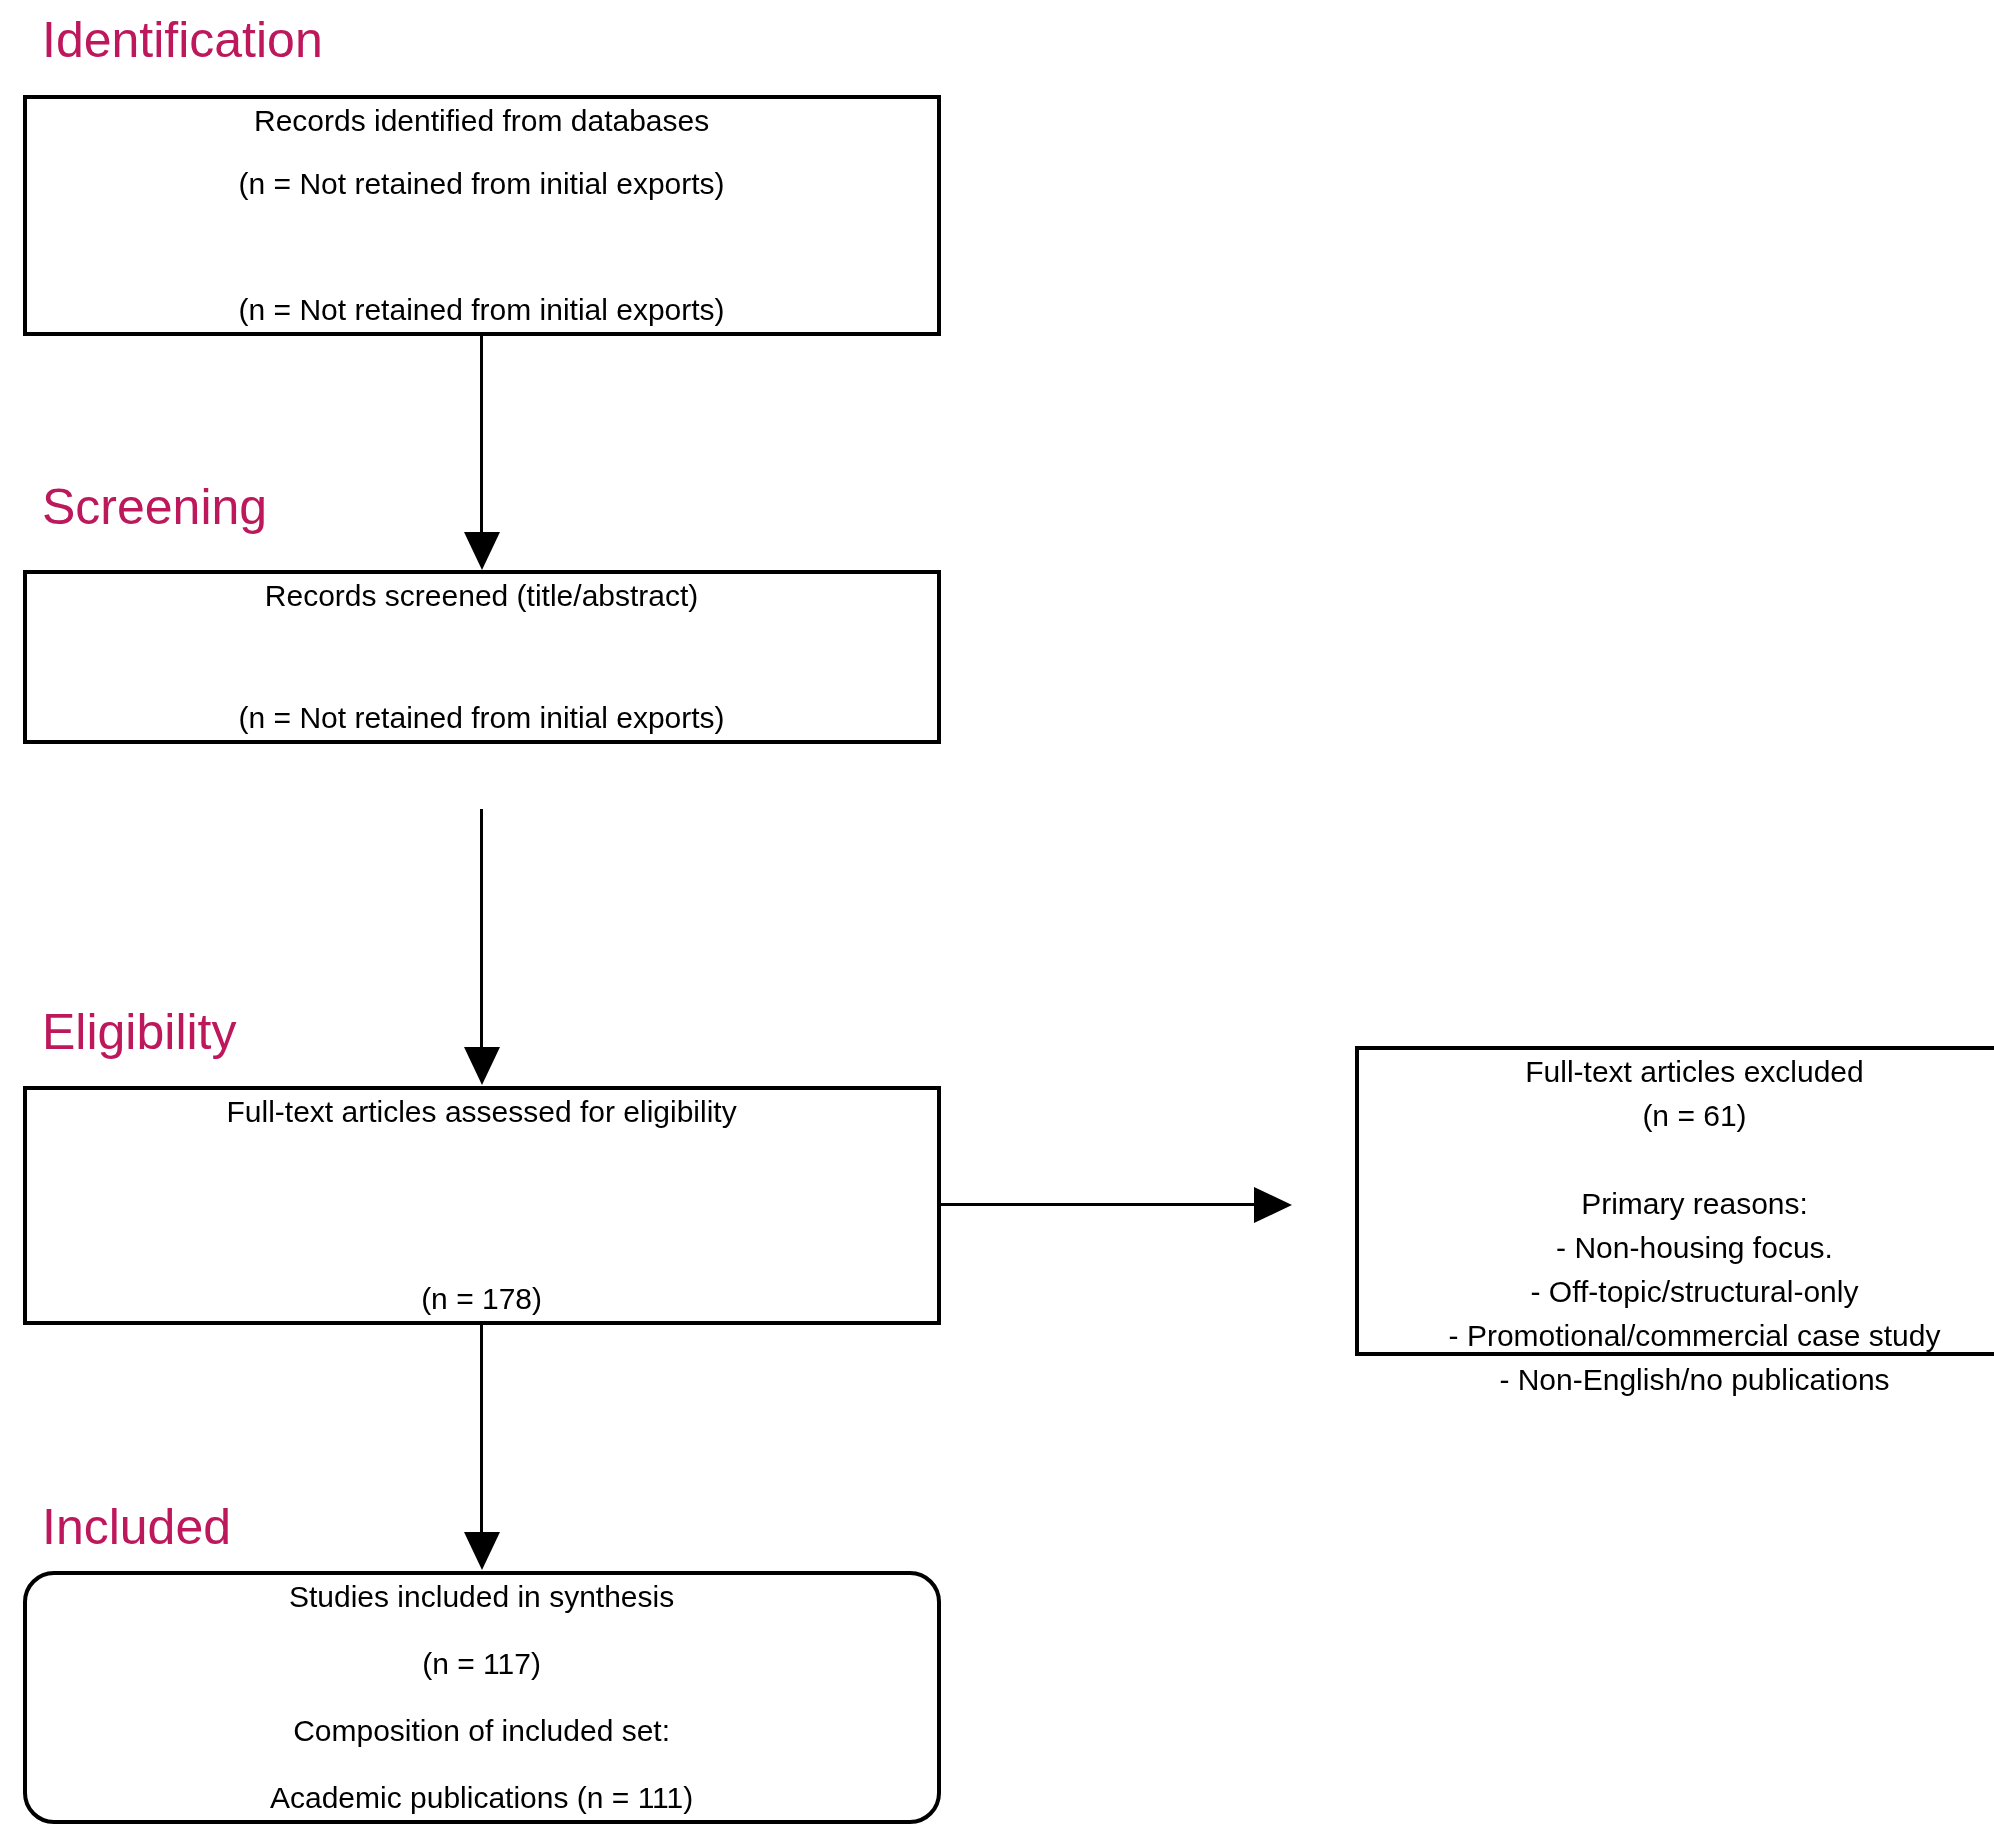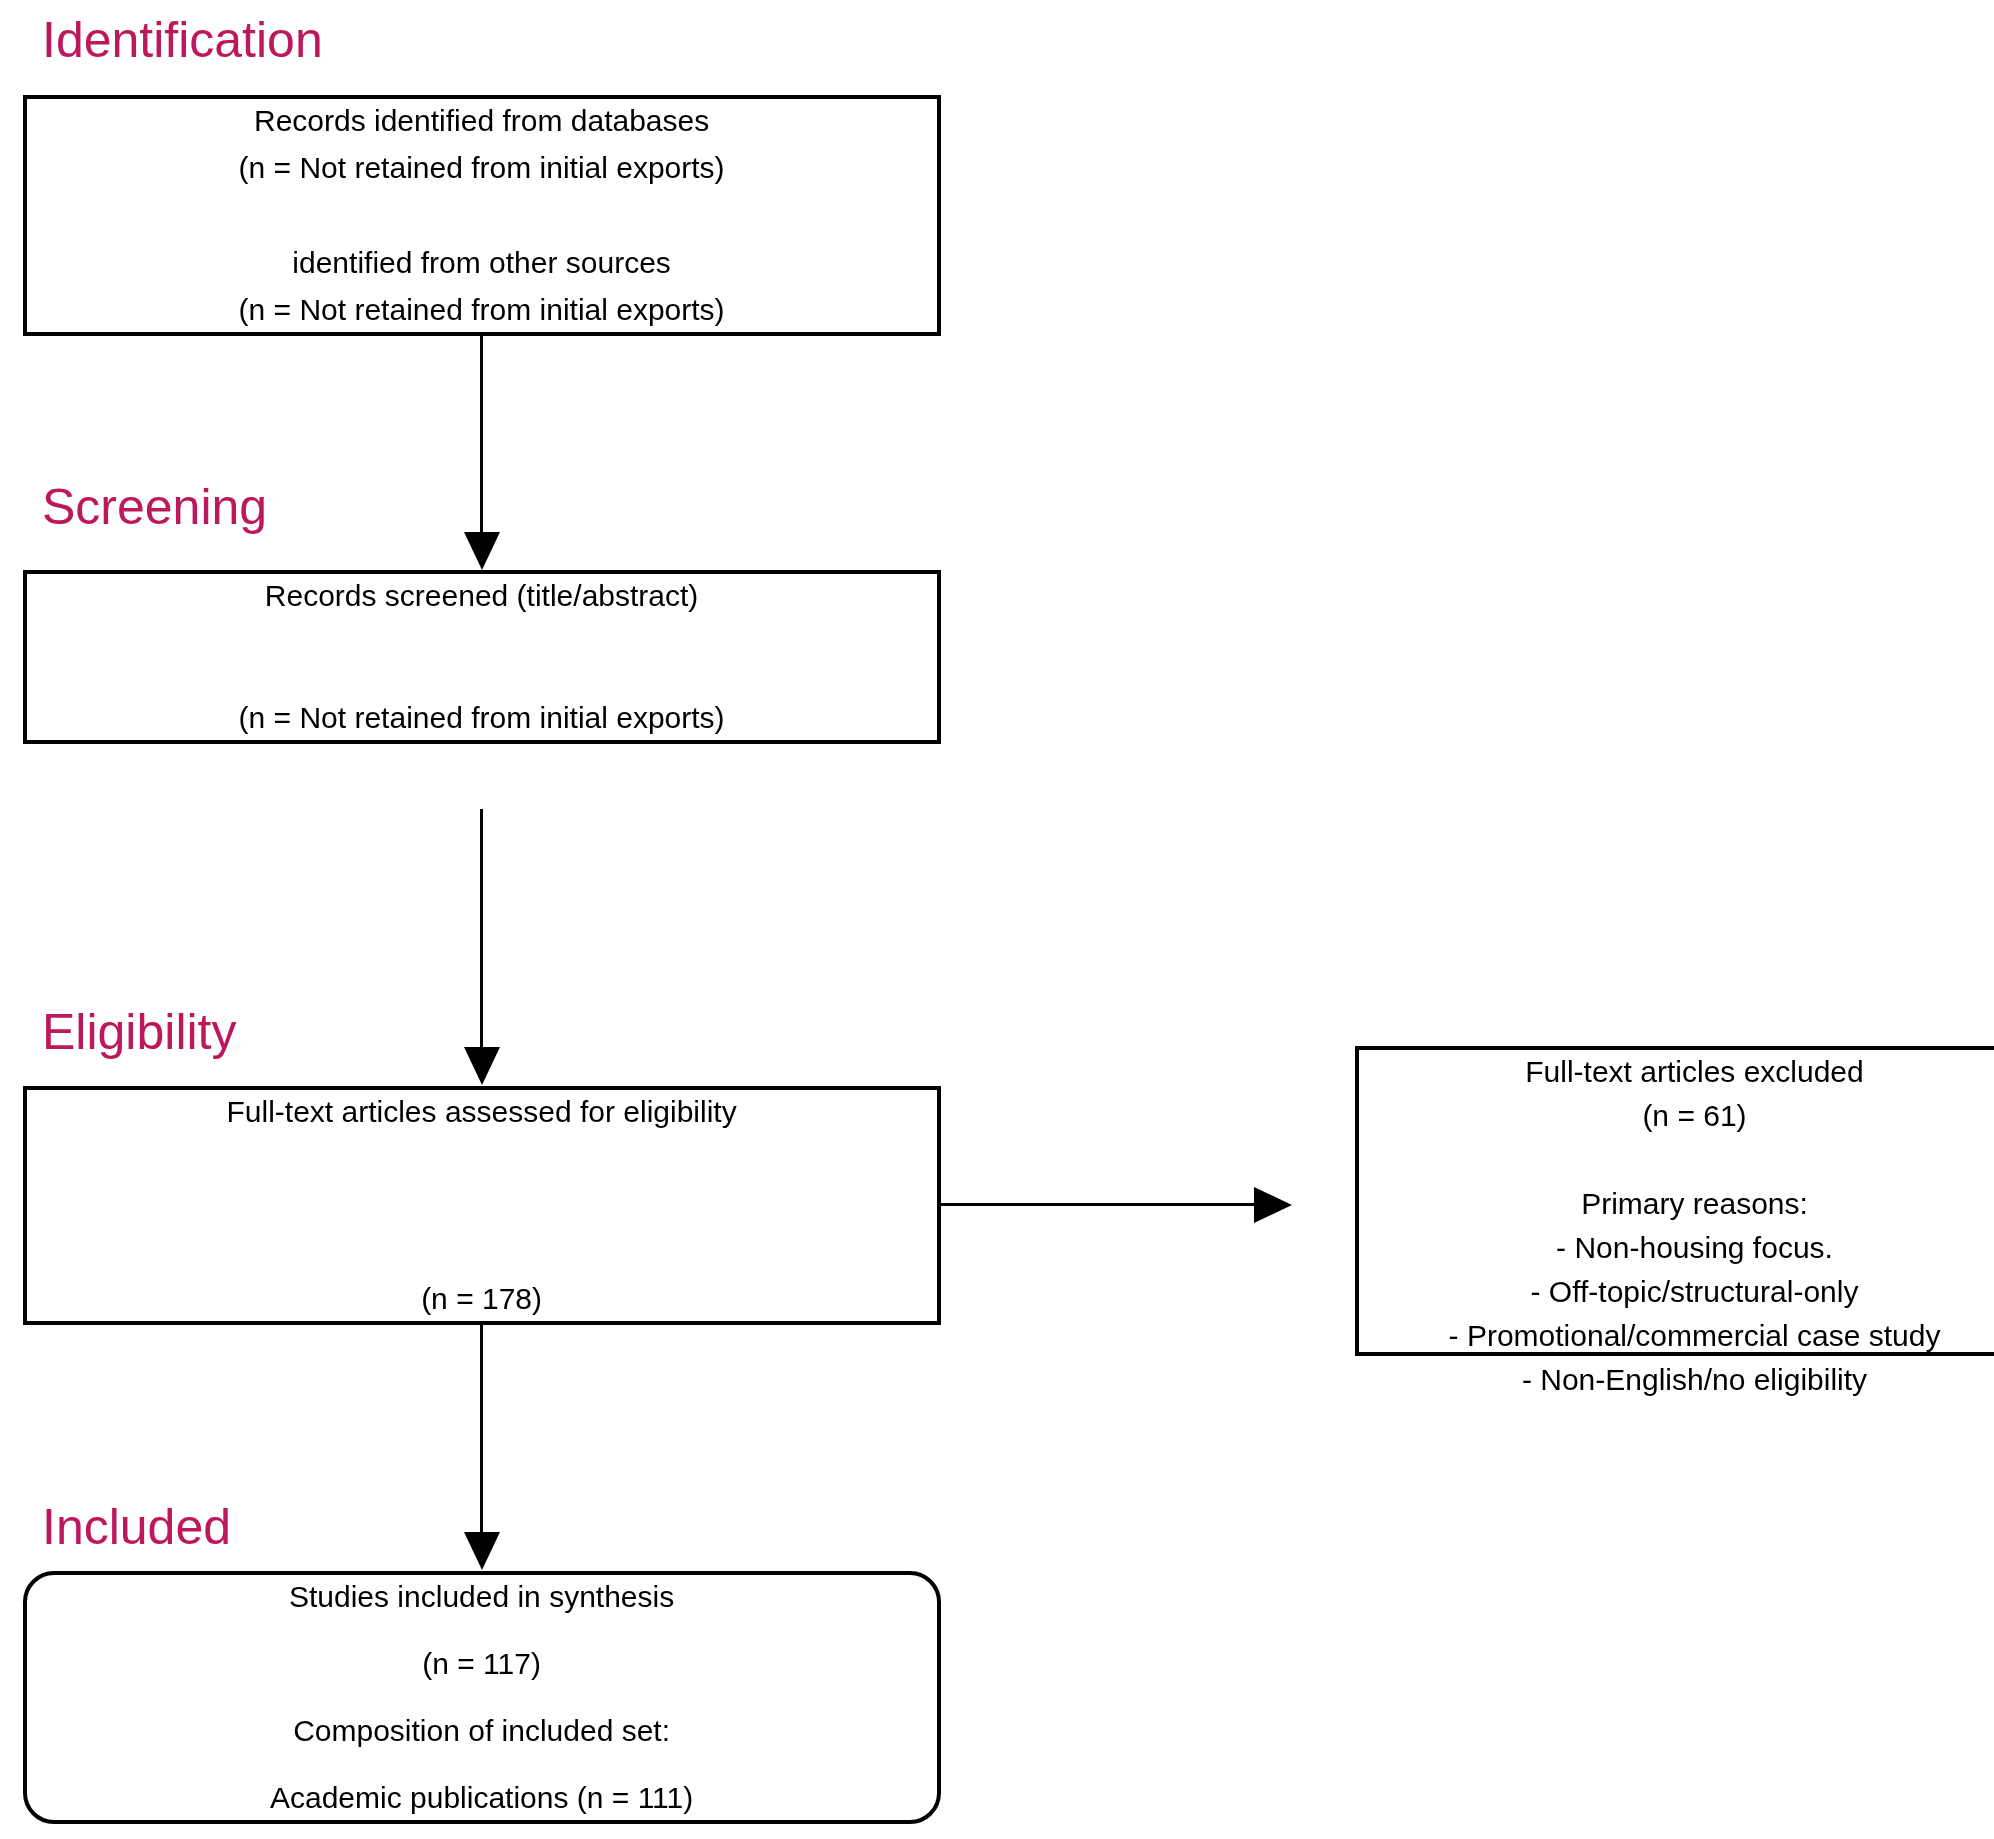--- a/index.html
+++ b/index.html
@@ -70,21 +70,20 @@
 
   <div class="stage-label" style="top: 13px;">Identification</div>
   <div class="stage-label" style="top: 480px;">Screening</div>
   <div class="stage-label" style="top: 1005px; text-align: center;">Eligibility</div>
   <div class="stage-label" style="top: 1500px;">Included</div>
 
   <div class="flow-box" style="left: 22.6px; top: 95px; width: 918px; height: 241px;">
       <div class="line">Records identified from databases</div>
       <div class="line">(n = Not retained from initial exports)</div>
       <div class="line">&nbsp;</div>
-      <div class="line">identified from other sources</div>
       <div class="line">(n = Not retained from initial exports)</div>
     </div>
 
   <div class="connector" style="left: 480px; top: 335px; width: 3px; height: 200px;"></div>
   <div class="arrowhead-down" style="left: 464px; top: 532px;"></div>
 
   <div class="flow-box" style="left: 22.6px; top: 570px; width: 918px; height: 174px;">
       <div class="line">Records screened (title/abstract)</div>
       <div class="line">(n = Not retained from initial exports)</div>
     </div>
@@ -101,21 +100,21 @@
   <div class="arrowhead-right" style="left: 1254px; top: 1187px;"></div>
 
   <div class="flow-box" style="left: 1355px; top: 1046px; width: 679px; height: 310px;">
       <div class="line">Full-text articles excluded</div>
       <div class="line">(n = 61)</div>
       <div class="line">&nbsp;</div>
       <div class="line">Primary reasons:</div>
       <div class="line">- Non-housing focus.</div>
       <div class="line">- Off-topic/structural-only</div>
       <div class="line">- Promotional/commercial case study</div>
-      <div class="line">- Non-English/no eligibility</div>
+      <div class="line">- Non-English/no publications</div>
     </div>
 
   <div class="connector" style="left: 480px; top: 1325px; width: 3px; height: 209px;"></div>
   <div class="arrowhead-down" style="left: 464px; top: 1532px;"></div>
 
   <div class="flow-box" style="left: 22.6px; top: 1571px; width: 918px; height: 253px; border-radius: 31px;">
       <div class="line">Studies included in synthesis</div>
       <div class="line">(n = 117)</div>
       <div class="line">Composition of included set:</div>
       <div class="line">Academic publications (n = 111)</div>

